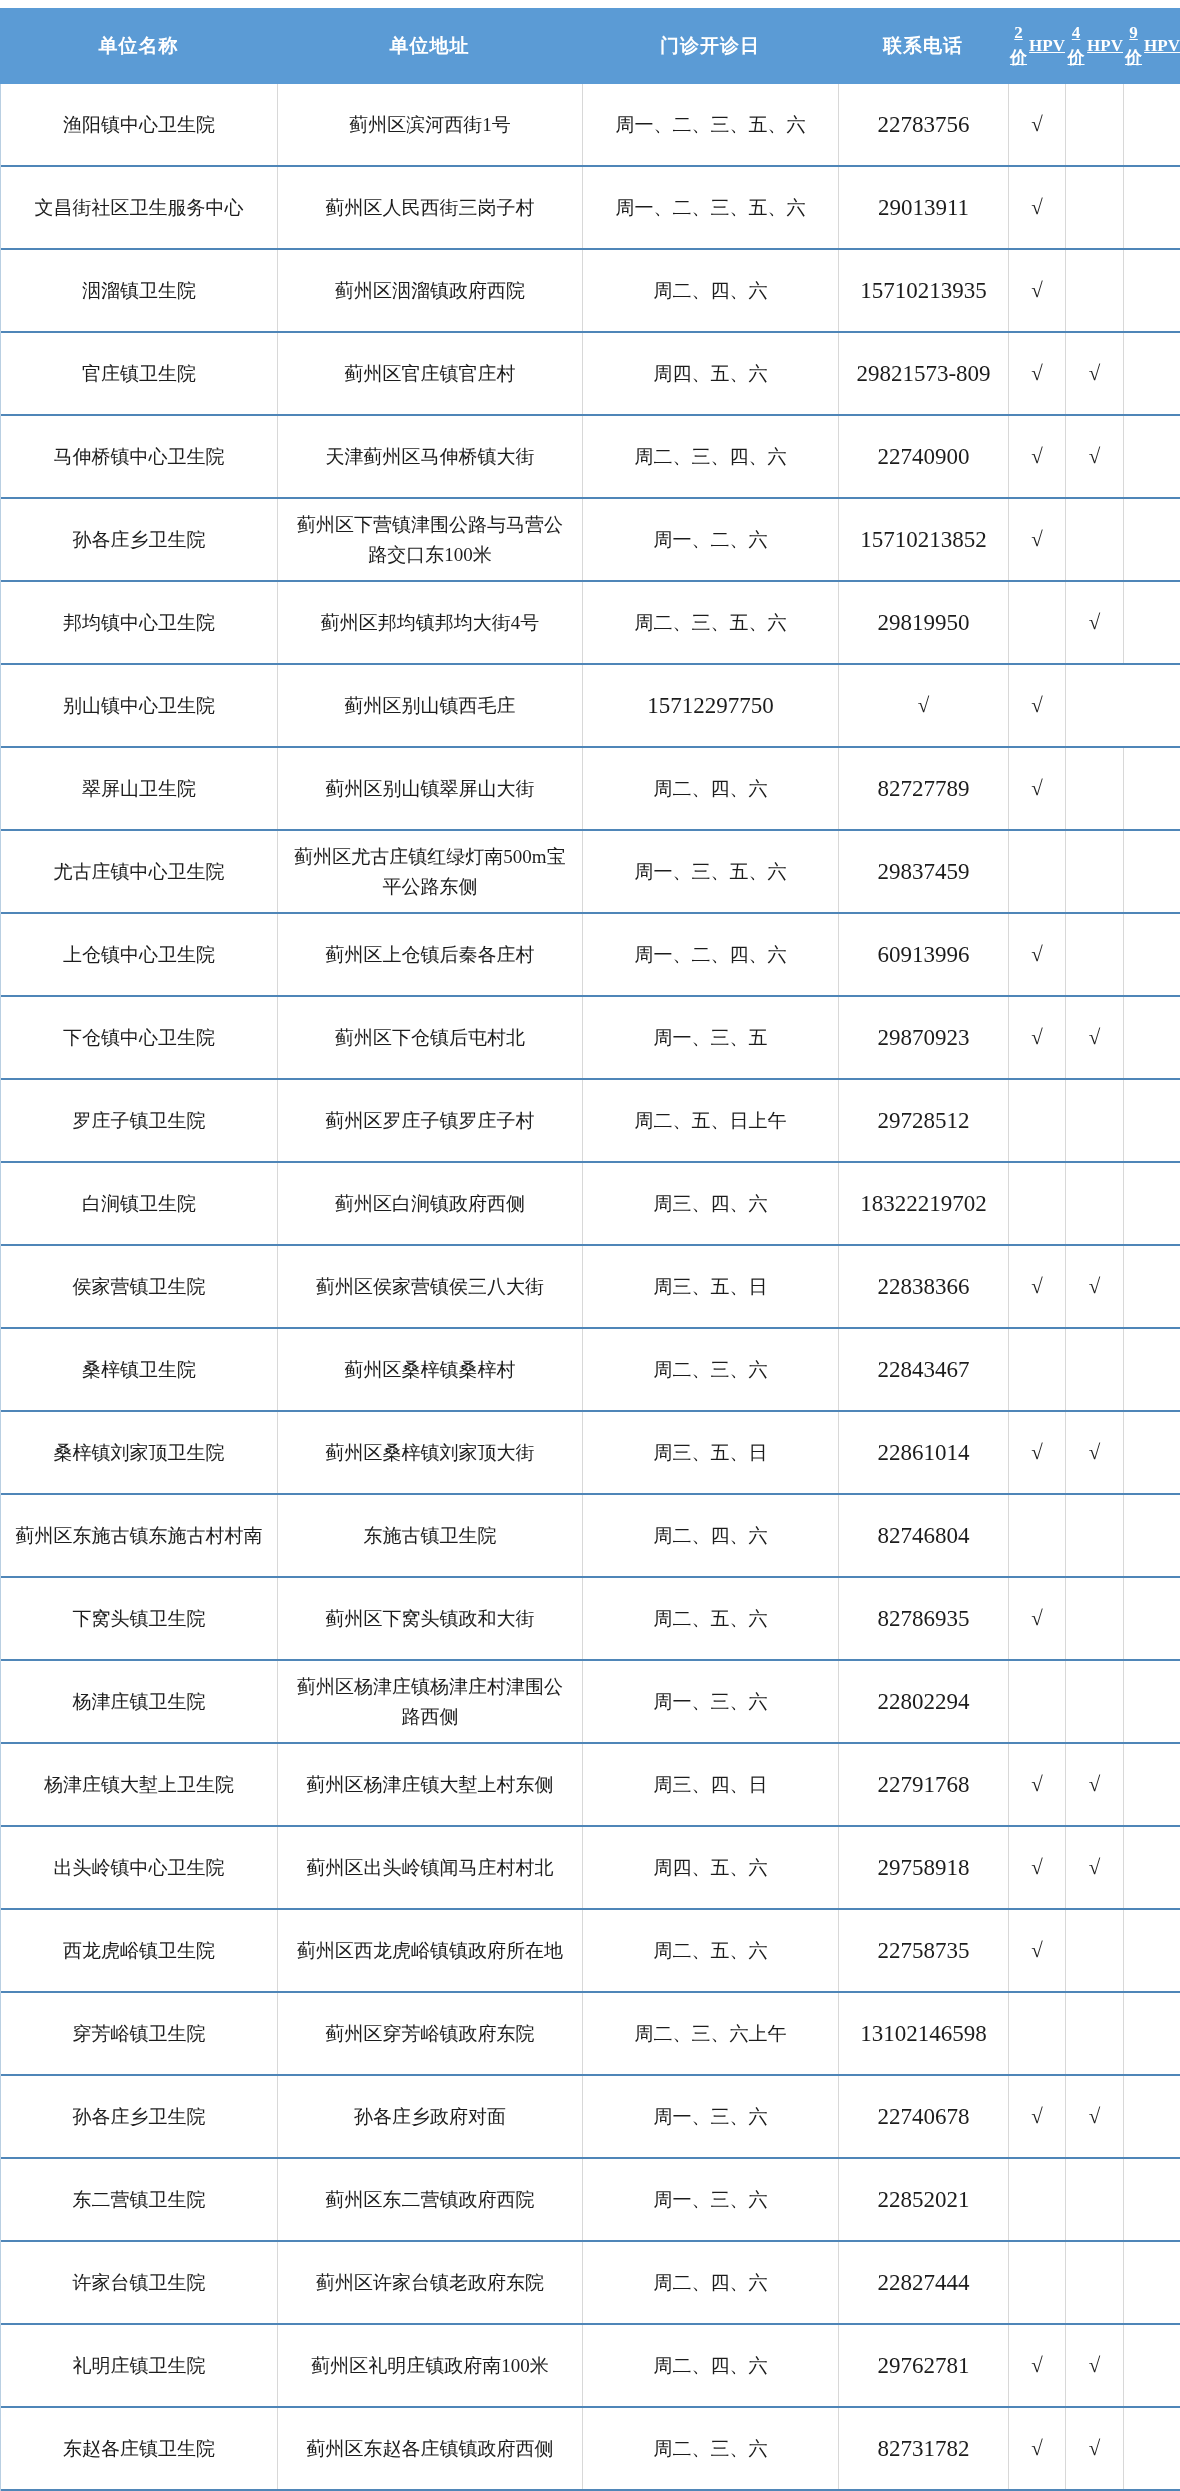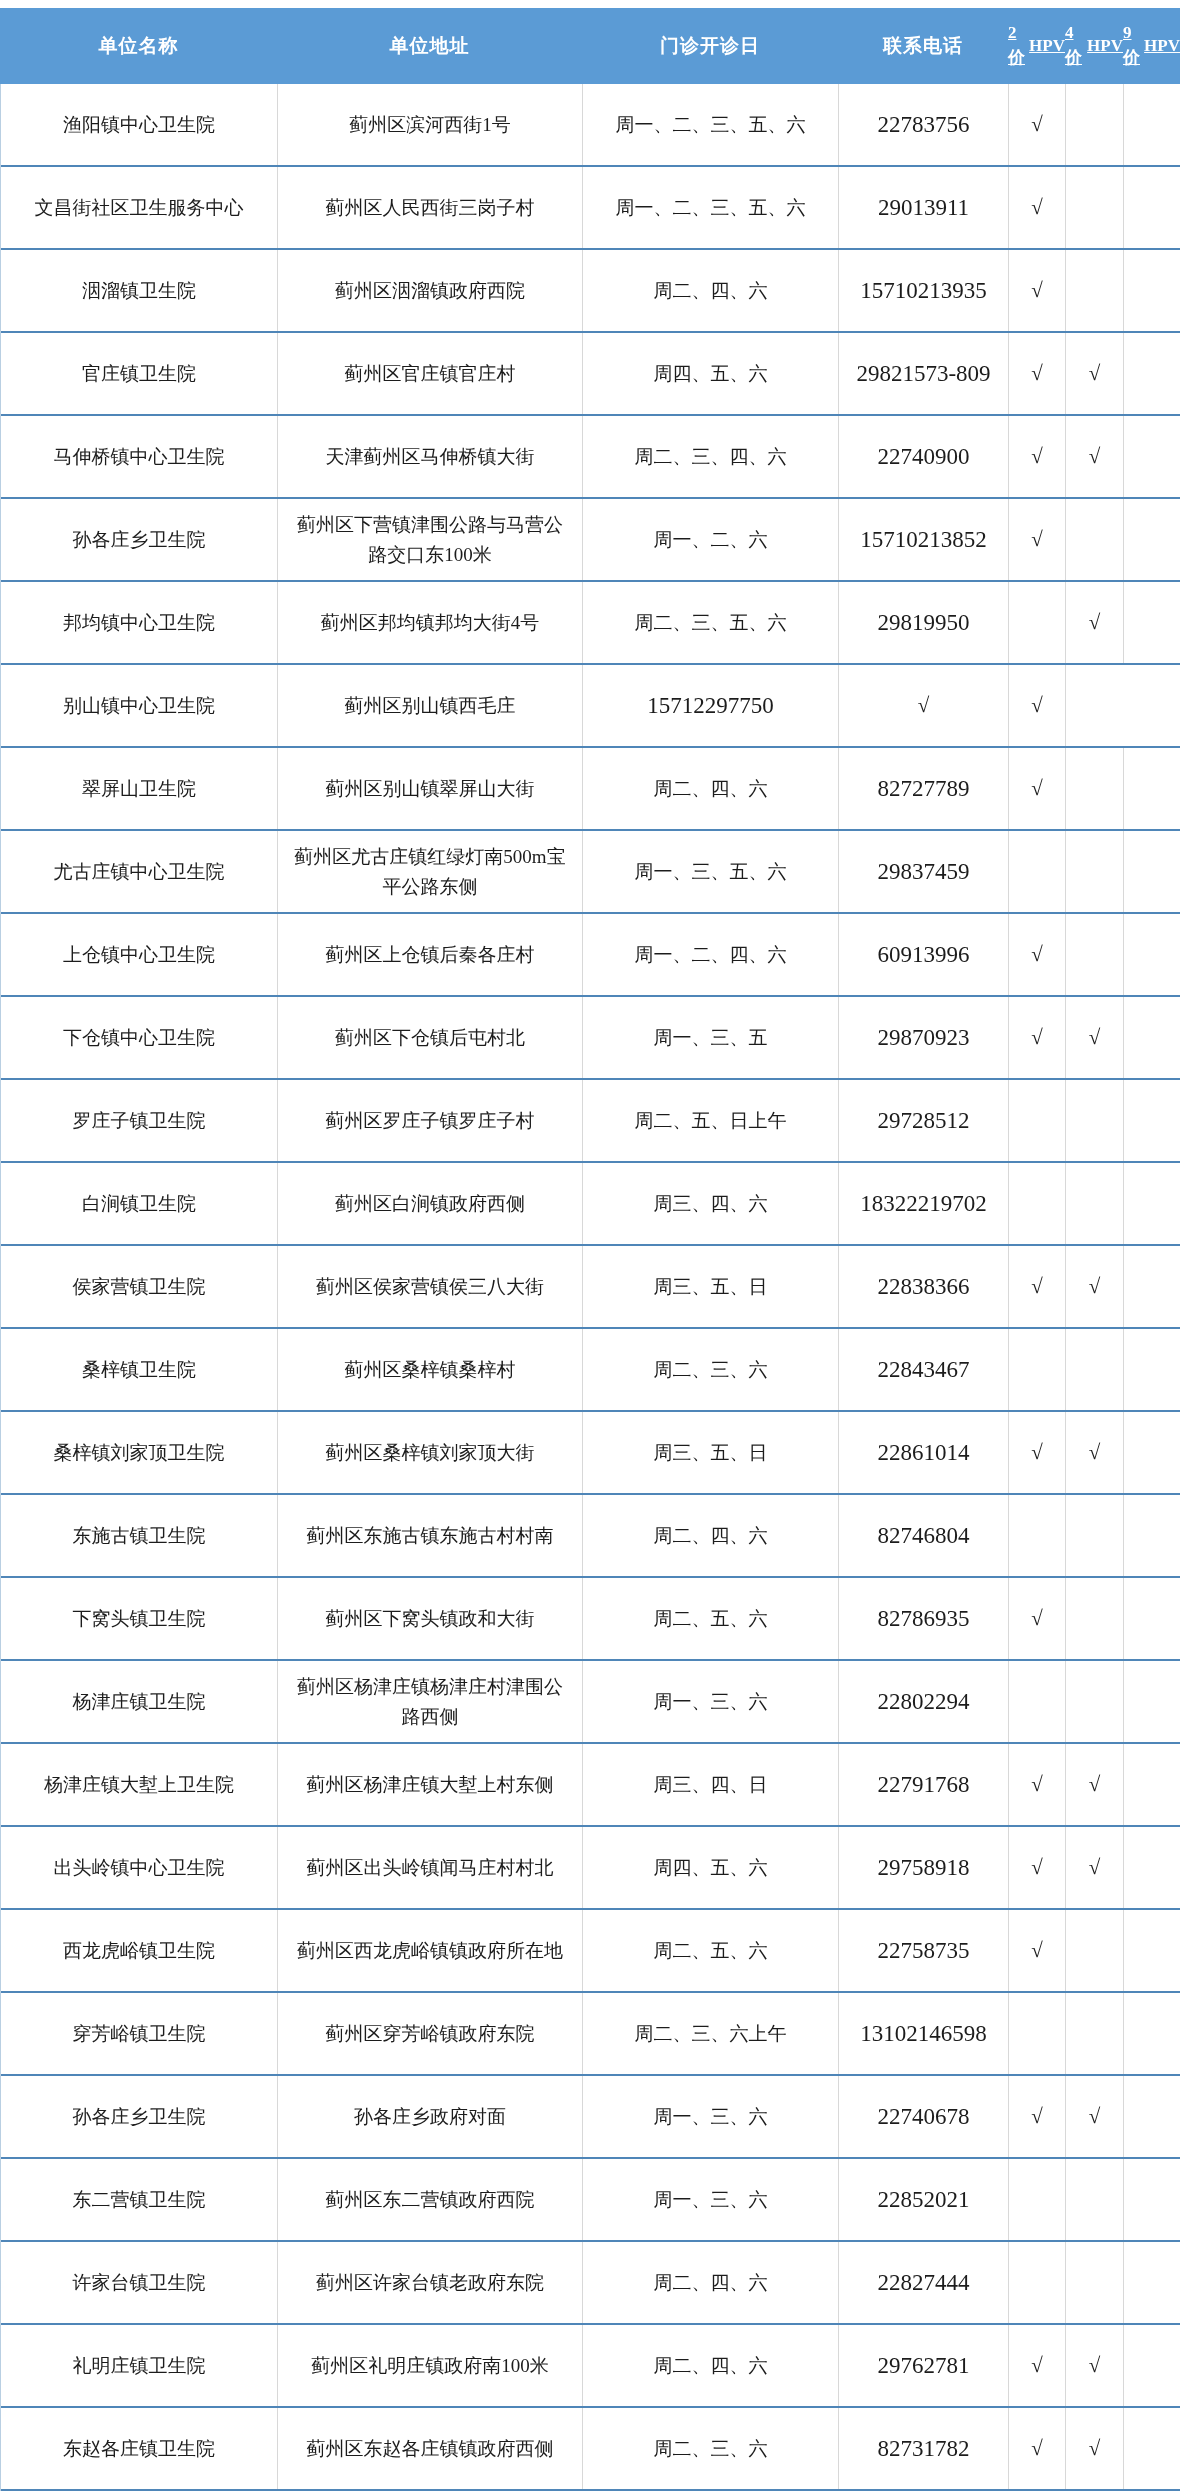--- a/index.html
+++ b/index.html
@@ -23,20 +23,21 @@
   .top-margin{height:8px;background:#ffffff;}
   .grid{
     display:grid;
     grid-template-columns:277px 305px 256px 170px 57px 58px 57px;
   }
   .header{
     height:76px;
     background:var(--header-bg);
     color:var(--header-text);
     font-weight:bold;
+    text-align:center;
   }
   .hcell{
     display:flex;
     align-items:center;
     justify-content:center;
     font-size:19px;
     letter-spacing:1px;
   }
   .hcell.hpv{
     line-height:1.45;
@@ -235,22 +236,22 @@
       <div class="row grid">
         <div class="cell name">桑梓镇刘家顶卫生院</div>
         <div class="cell address">蓟州区桑梓镇刘家顶大街</div>
         <div class="cell days">周三、五、日</div>
         <div class="cell phone">22861014</div>
         <div class="cell check">√</div>
         <div class="cell check">√</div>
         <div class="cell check"></div>
       </div>
       <div class="row grid">
+        <div class="cell address">蓟州区东施古镇东施古村村南</div>
         <div class="cell name">东施古镇卫生院</div>
-        <div class="cell address">蓟州区东施古镇东施古村村南</div>
         <div class="cell days">周二、四、六</div>
         <div class="cell phone">82746804</div>
         <div class="cell check"></div>
         <div class="cell check"></div>
         <div class="cell check"></div>
       </div>
       <div class="row grid">
         <div class="cell name">下窝头镇卫生院</div>
         <div class="cell address">蓟州区下窝头镇政和大街</div>
         <div class="cell days">周二、五、六</div>

